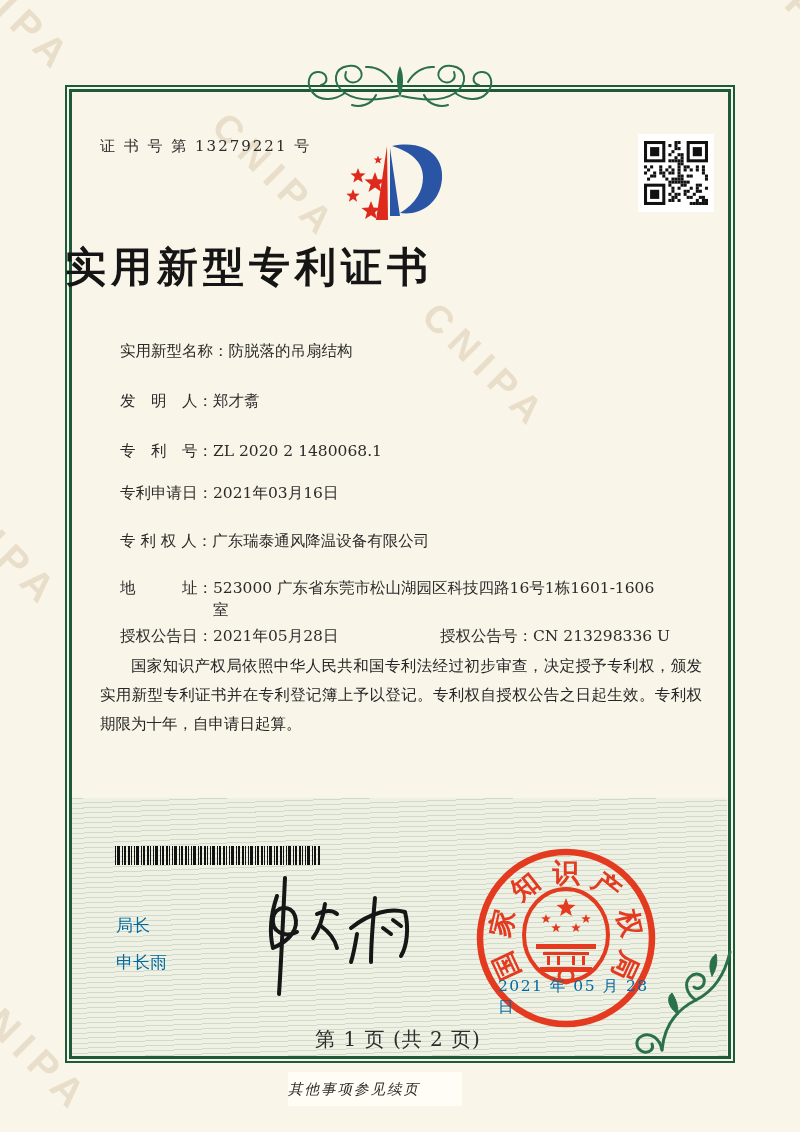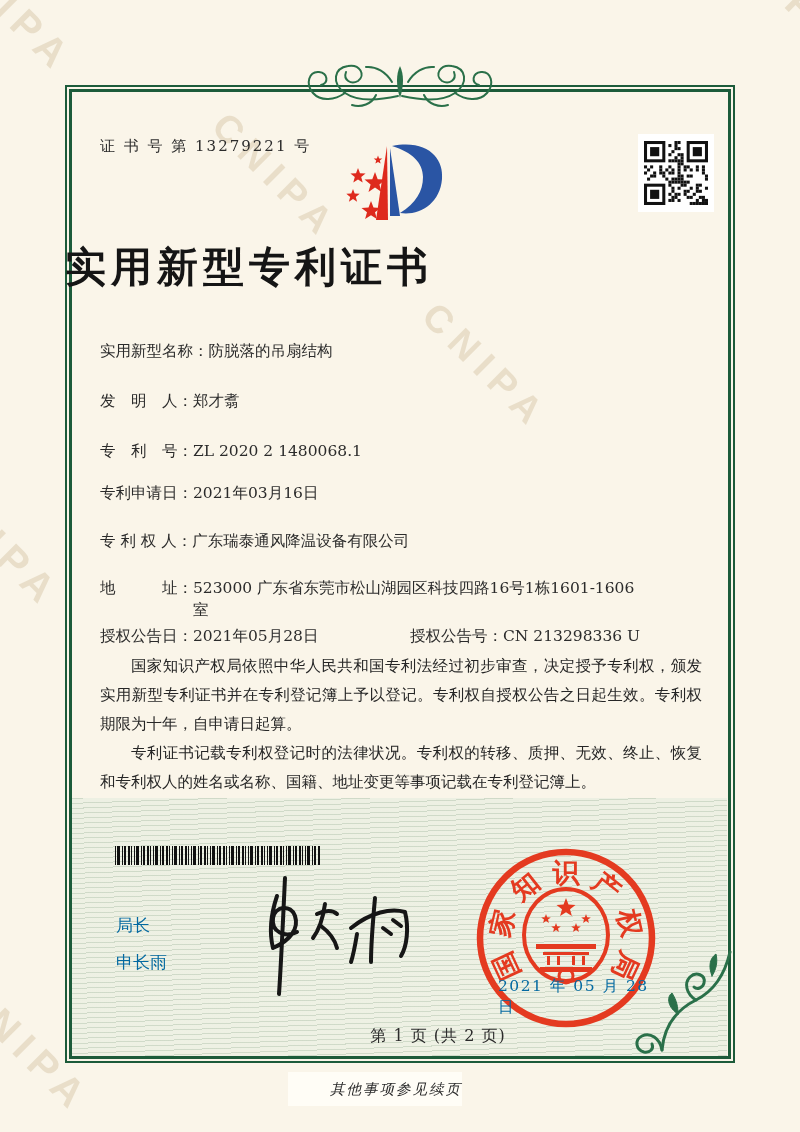--- a/index.html
+++ b/index.html
@@ -21,41 +21,41 @@
   .ornament{position:absolute;z-index:4;}
   
   .cert-no{position:absolute;left:100px;top:137px;font-size:15px;letter-spacing:2px;z-index:5;}
   .qr-box{position:absolute;left:638px;top:134px;width:76px;height:78px;background:#ffffff;z-index:5;}
   .qr-box svg{position:absolute;left:6px;top:7px;}
   .logo{position:absolute;left:330px;top:126px;width:150px;height:116px;z-index:5;}
   .title{position:absolute;left:65px;top:240px;width:666px;text-align:left;
          font-size:41px;font-weight:bold;letter-spacing:5px;color:#151515;z-index:5;}
   
   .field{position:absolute;left:100px;width:612px;font-size:15.5px;line-height:22px;z-index:5;}
-  .field .lbl{display:inline-block;}
+  .field .lbl{display:inline-block;margin-left:20px;}
   .field .val{display:inline-block;vertical-align:top;}
   .field-address .val{width:455px;word-break:break-all;}
-  .pair2{position:absolute;left:310px;top:0;text-align:right;}
+  .pair2{position:absolute;left:320px;top:0;text-align:right;}
   
   .paras{position:absolute;left:100px;top:652px;width:602px;z-index:5;
          font-size:15.5px;line-height:29px;text-align:justify;color:#262626;}
   .paras p{margin:0;text-indent:2em;}
   
   .barcode{position:absolute;left:115px;top:846px;width:206px;height:19px;z-index:5;}
   .signoff{position:absolute;left:116px;top:914px;z-index:5;
            font-family:"Liberation Sans","DejaVu Sans",sans-serif;font-size:17px;color:#0369a1;}
   .signoff div{margin-bottom:14px;}
   .signature{position:absolute;left:233px;top:870px;z-index:6;}
   .seal{position:absolute;left:470px;top:842px;z-index:5;}
   .seal-date{position:absolute;left:498px;top:976px;width:170px;font-size:15.5px;
              letter-spacing:1.5px;color:#0369a1;z-index:7;}
   .page-num{position:absolute;left:65px;top:1026px;width:666px;text-align:center;
-            font-size:16px;letter-spacing:1px;z-index:5;padding-left:40px;}
+            font-size:20px;letter-spacing:1px;z-index:5;}
   .note-box{position:absolute;left:288px;top:1072px;width:174px;height:34px;line-height:34px;
-            background:#fffdf6;text-align:right;font-style:italic;font-size:14.5px;
+            background:#fffdf6;text-align:left;font-style:italic;font-size:14.5px;
             letter-spacing:2px;z-index:5;}
 </style>
 </head>
 <body>
 
 <div class="page">
 
   <div class="wm" style="left:-75px;top:-15px;">CNIPA</div>
   <div class="wm" style="left:700px;top:-35px;">CNIPA</div>
   <div class="wm" style="left:195px;top:155px;font-size:38px;">CNIPA</div>
@@ -248,21 +248,20 @@
   </div>
   <div class="field" style="top:625px;">
     <span class="lbl">授权公告日：</span><span class="val">2021年05月28日</span>
     <span class="pair2">
       <span class="lbl">授权公告号：</span><span class="val">CN 213298336 U</span>
     </span>
   </div>
 
   <div class="paras">
     <p>国家知识产权局依照中华人民共和国专利法经过初步审查，决定授予专利权，颁发实用新型专利证书并在专利登记簿上予以登记。专利权自授权公告之日起生效。专利权期限为十年，自申请日起算。</p>
-    <p>专利证书记载专利权登记时的法律状况。专利权的转移、质押、无效、终止、恢复和专利权人的姓名或名称、国籍、地址变更等事项记载在专利登记簿上。</p>
   </div>
 
   <svg class="barcode" id="barcode" viewBox="0 0 206 19" preserveAspectRatio="none">
       <rect x="0" y="0" width="1" height="19" fill="#111"></rect>
       <rect x="2" y="0" width="3" height="19" fill="#111"></rect>
       <rect x="7" y="0" width="1" height="19" fill="#111"></rect>
       <rect x="9" y="0" width="2" height="19" fill="#111"></rect>
       <rect x="13" y="0" width="2" height="19" fill="#111"></rect>
       <rect x="16" y="0" width="1" height="19" fill="#111"></rect>
       <rect x="19" y="0" width="1" height="19" fill="#111"></rect>

